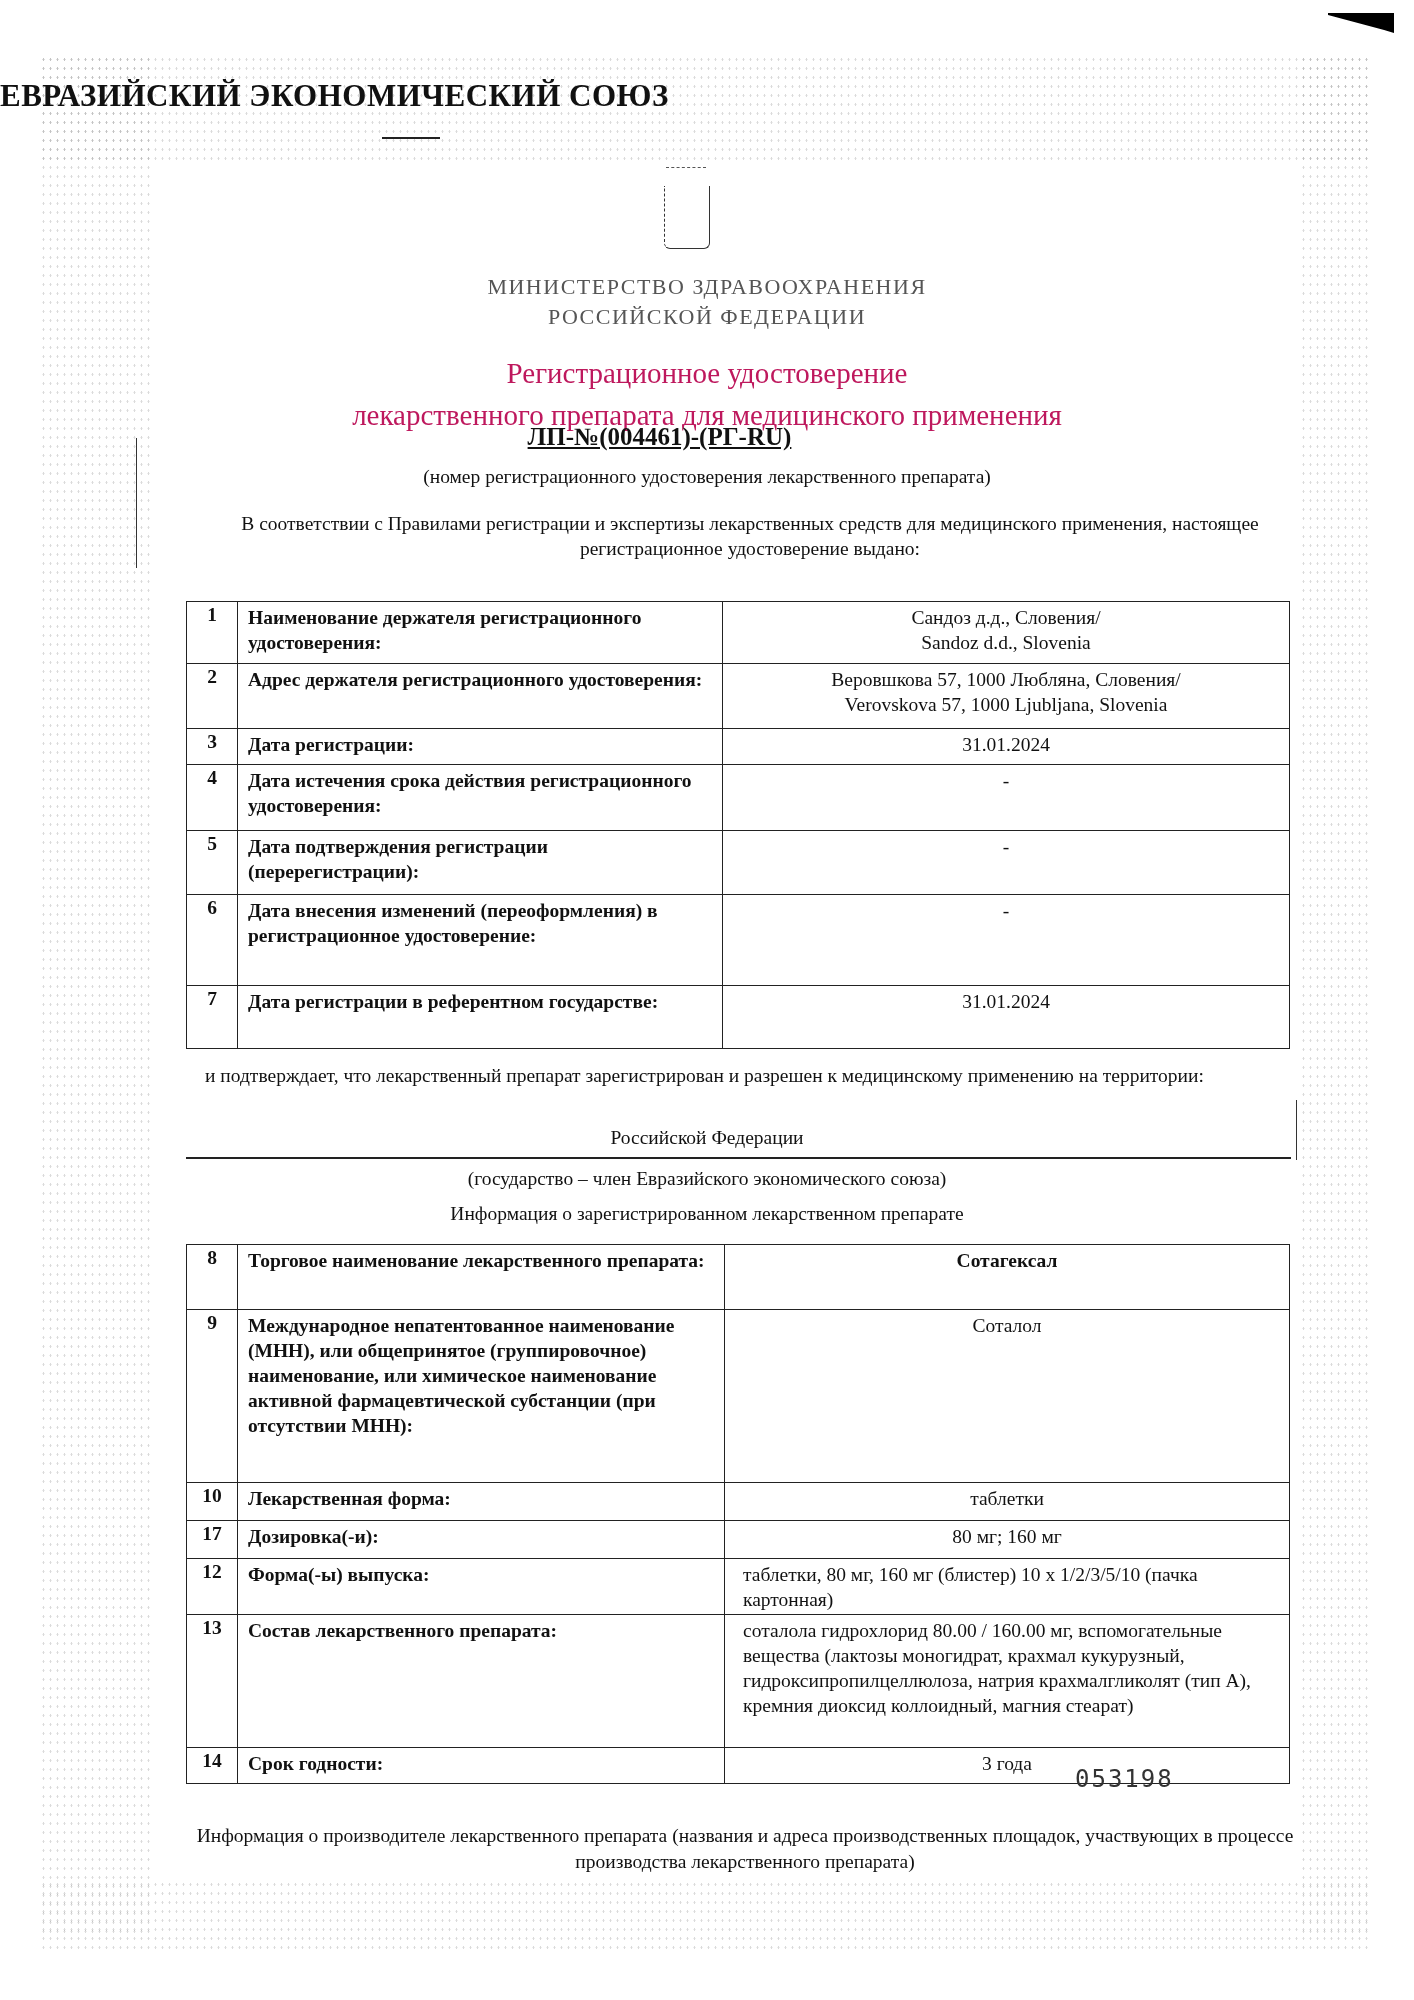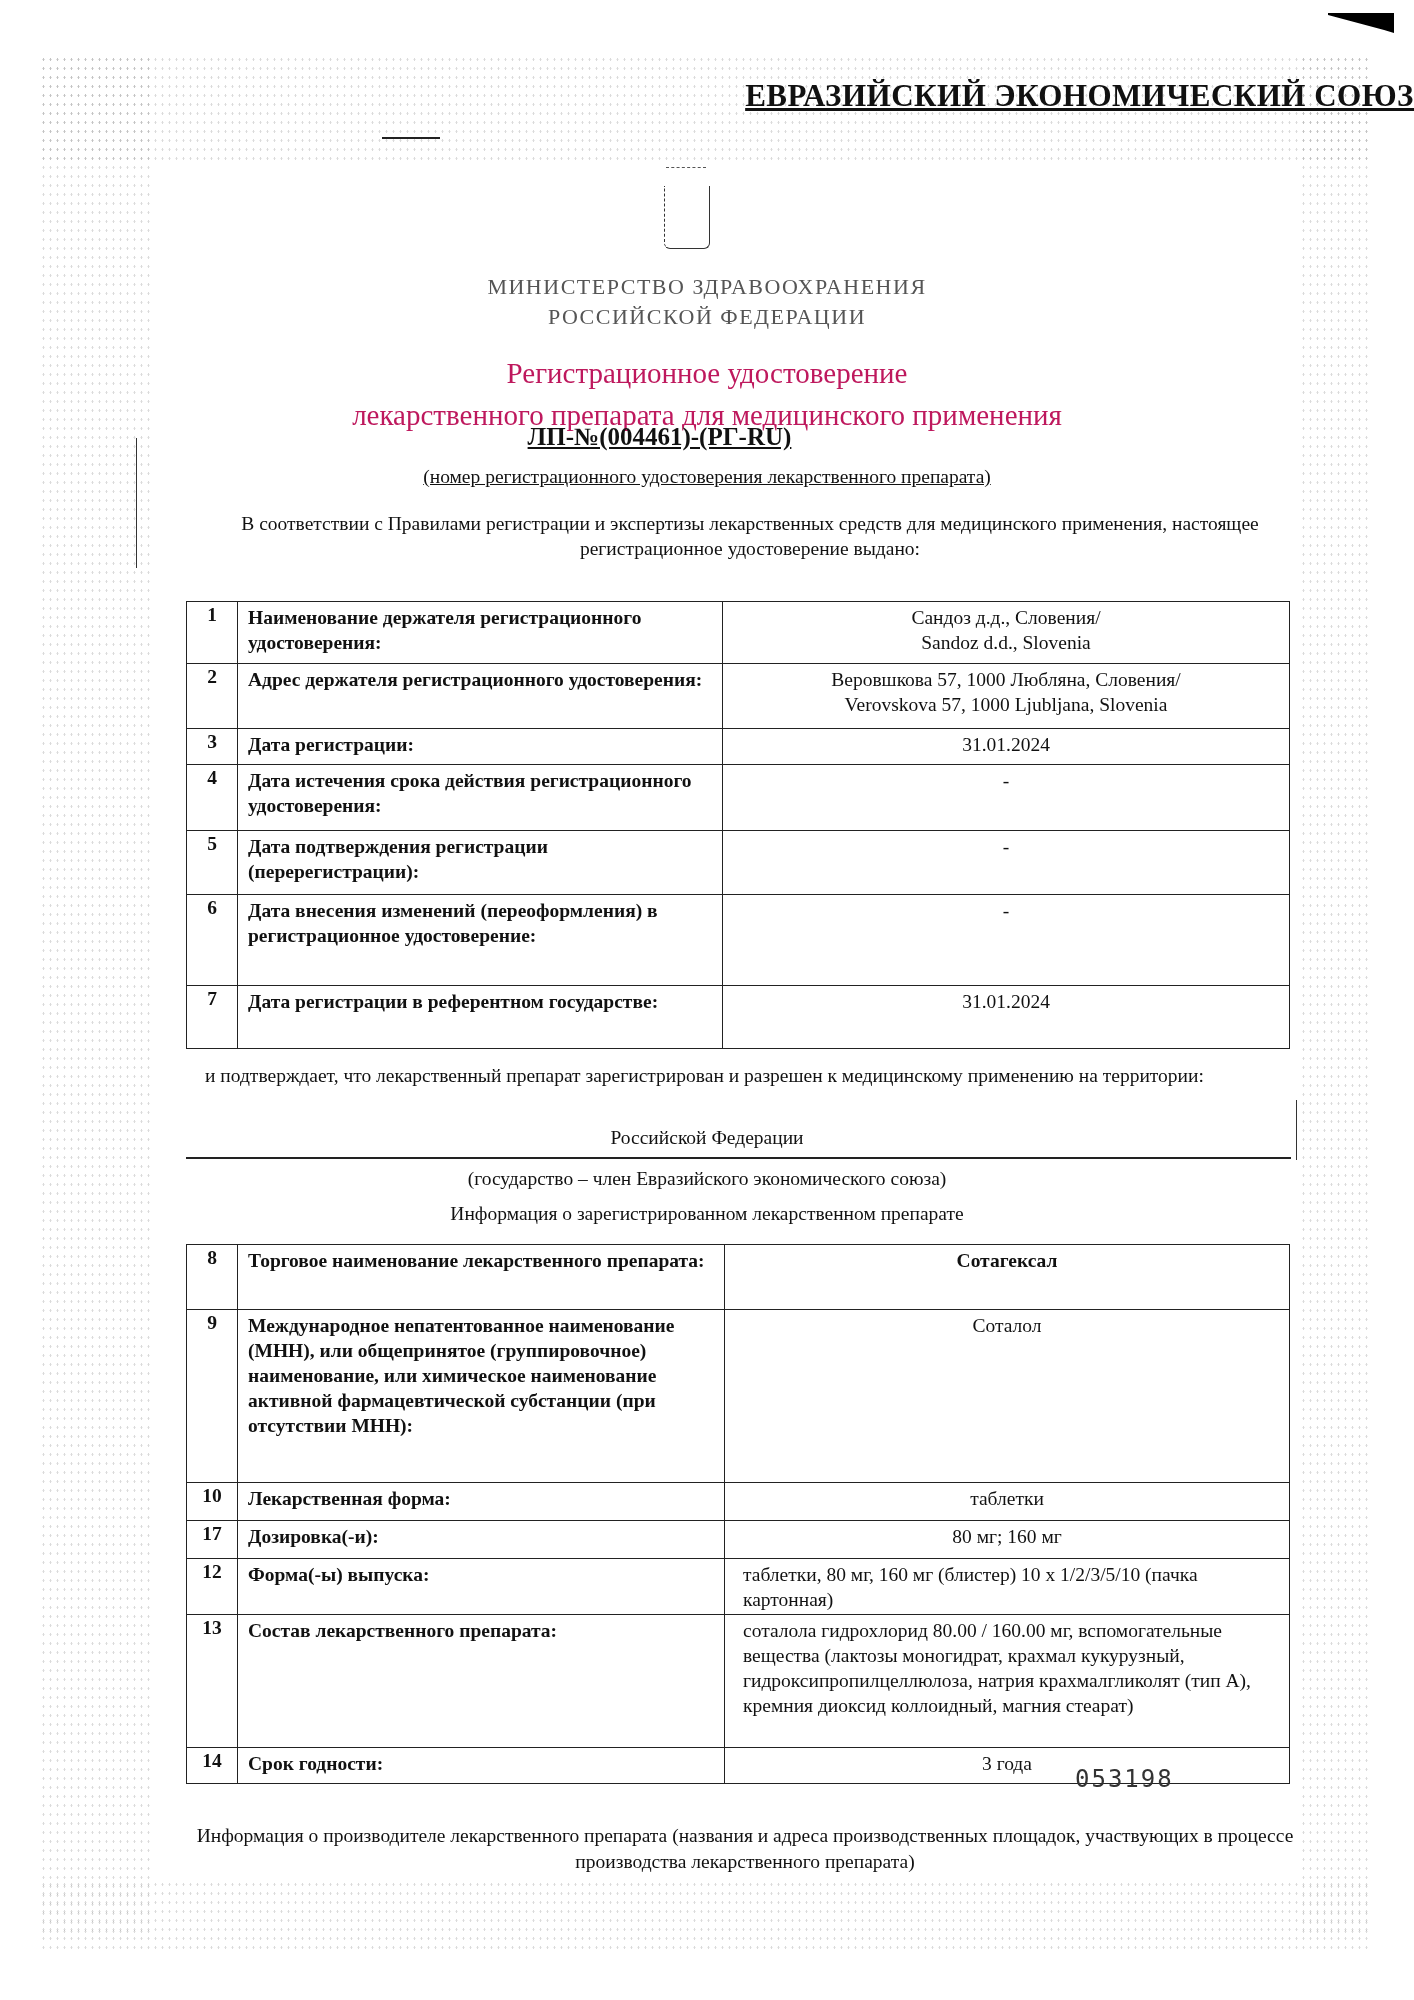--- a/index.html
+++ b/index.html
@@ -11,43 +11,43 @@
   .speckle-band {
     position:absolute; background-image:
       radial-gradient(#999 0.8px, transparent 1.2px);
     background-size:7px 9px; opacity:0.35;
   }
   .corner-mark {
     position:absolute; left:1328px; top:13px; width:66px; height:20px;
     background:#000; clip-path:polygon(0 0,100% 0,100% 100%,85% 85%,0 10%);
   }
   .union-title {
-    left:0; width:1414px; top:78px; text-align:right;
-    font-size:31px; font-weight:bold; letter-spacing:0.5px;text-decoration:underline;
+    left:0; width:1414px; top:78px; text-align:left;
+    font-size:31px; font-weight:bold; letter-spacing:0.5px;
   }
   .title-underline { left:382px; top:137px; width:58px; height:2px; background:#222; }
   .emblem {
     left:664px; top:186px; width:44px; height:62px;
     border-left:1.5px dashed #333; border-right:1.5px solid #333; border-bottom:1.5px solid #333;
     border-radius:0 0 6px 6px;
   }
   .emblem-top { left:666px; top:167px; width:40px; height:1px; border-top:1px dashed #555; }
   .ministry {
     left:0; width:1414px; text-align:center; font-size:22px; color:#555;
     letter-spacing:1.5px; line-height:30px; top:272px; text-transform:uppercase;
   }
   .cert-title {
     left:0; width:1414px; text-align:center; font-size:29px; color:#be185d;
     line-height:42px; top:352px;
   }
   .reg-number {
     left:0; width:1247px; text-align:center; top:423px; font-size:25px; font-weight:bold;margin-left:36px;
   }
   .reg-number span { text-decoration:underline; }
-  .reg-caption { left:0; width:1414px; text-align:center; top:466px; font-size:19.5px;text-decoration:underline; }
+  .reg-caption { left:0; width:1414px; text-align:center; top:466px; font-size:19.5px; }
   .intro {
     left:230px; width:1040px; text-align:center; top:511px; font-size:19.5px; line-height:25px;
   }
   table.grid {
     position:absolute; border-collapse:collapse; table-layout:fixed;
     font-size:19.5px; line-height:25px;
   }
   table.grid td { border:1.5px solid #222; vertical-align:top; padding:3px 6px 2px 6px; }
   table.grid td.num { text-align:center; font-weight:bold; padding:0; }
   table.grid td.label { font-weight:bold; padding-left:10px;margin-top:40px; }

